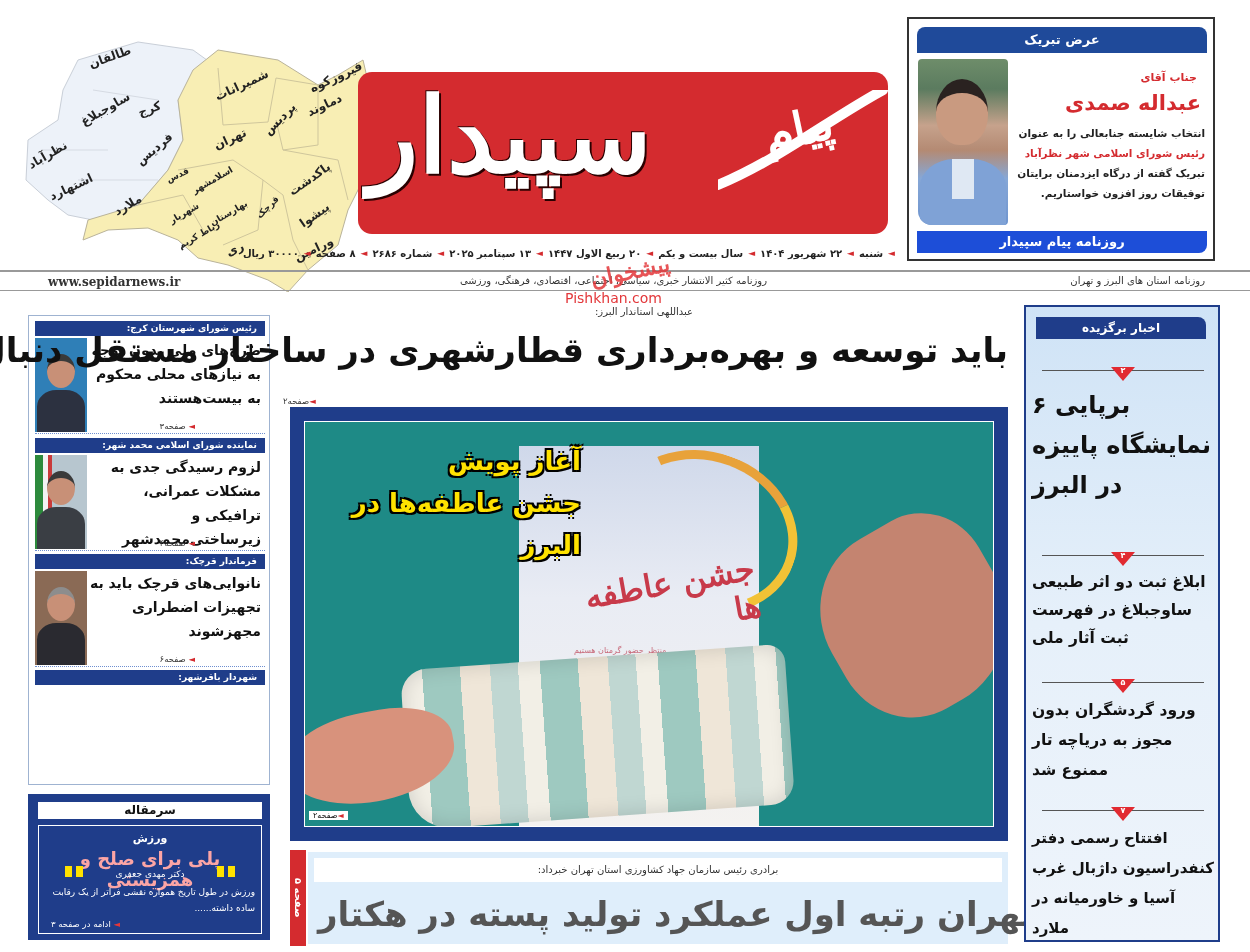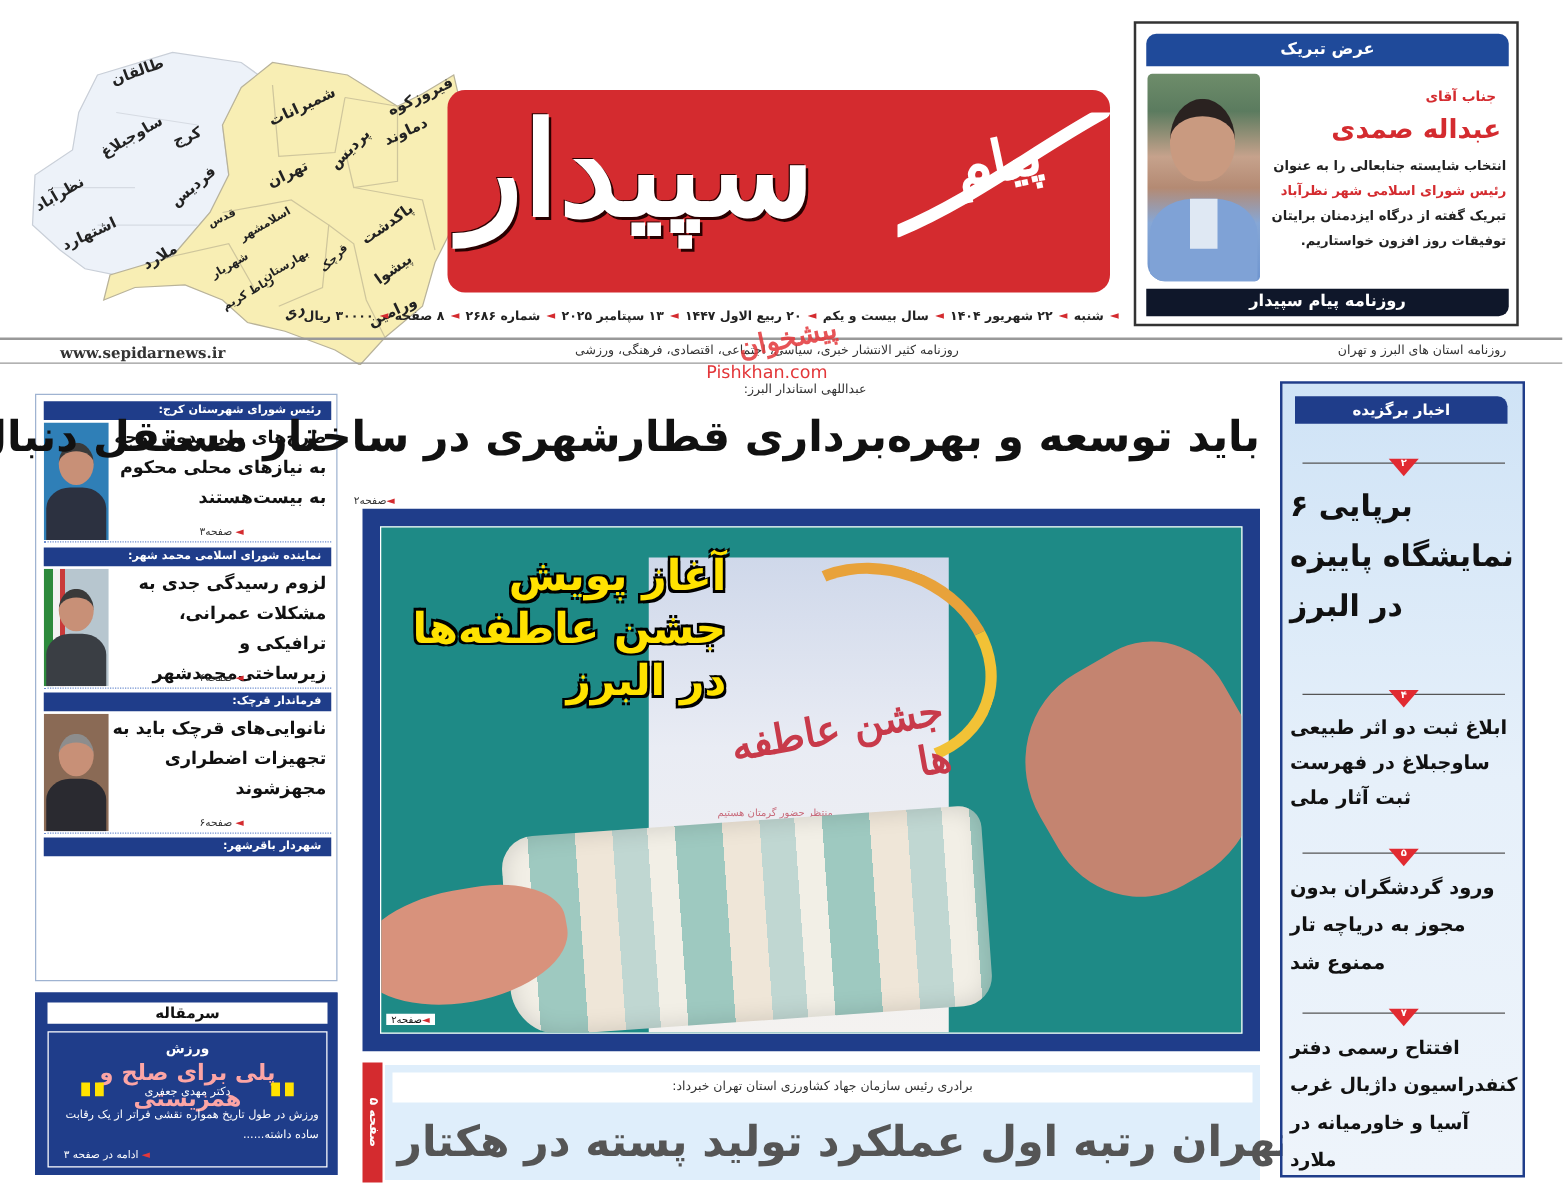--- a/index.html
+++ b/index.html
@@ -33,21 +33,21 @@
   .congrats { position: absolute; left: 907px; top: 17px; width: 308px; height: 244px; border: 2px solid #333; background: #fff; }
   .congrats-head { position: absolute; left: 8px; top: 8px; width: 290px; height: 26px; background: #1f4a9a; border-radius: 8px 8px 0 0; color: #fff; font-weight: bold; font-size: 13px; text-align: center; line-height: 26px; direction: rtl; }
   .congrats-photo { position: absolute; left: 9px; top: 40px; width: 90px; height: 166px; border-radius: 4px 4px 4px 14px; background: linear-gradient(180deg,#6e8d6a 0%,#5b7b5f 18%,#c6a28c 40%,#b48a73 55%,#86a7d6 72%,#6f95cf 100%); overflow: hidden; }
   .congrats-photo .head { position: absolute; left: 18px; top: 20px; width: 52px; height: 66px; border-radius: 50% 50% 45% 45%; background: #c99a80; border-top: 14px solid #2a2220; }
   .congrats-photo .body { position: absolute; left: 2px; top: 100px; width: 86px; height: 70px; border-radius: 40% 40% 0 0; background: #7fa2d6; }
   .congrats-photo .collar { position: absolute; left: 34px; top: 100px; width: 22px; height: 40px; background: #dfe8f3; }
   .honorific { position: absolute; right: 16px; top: 52px; color: #d42b2f; font-weight: bold; font-size: 11px; direction: rtl; }
   .person-name { position: absolute; right: 12px; top: 72px; color: #d42b2f; font-weight: bold; font-size: 21px; direction: rtl; }
   .congrats-text { position: absolute; right: 8px; top: 104px; width: 188px; font-size: 10.5px; line-height: 20px; font-weight: bold; color: #222; direction: rtl; text-align: right; }
   .congrats-text .hl { color: #d42b2f; }
-  .congrats-foot { position: absolute; left: 8px; top: 212px; width: 290px; height: 22px; background: #0f172a; border-radius: 0 0 8px 0; color: #fff; font-weight: bold; font-size: 13px; text-align: center; line-height: 22px; direction: rtl; }
+  .congrats-foot { position: absolute; left: 8px; top: 212px; width: 290px; height: 22px; background: #1d4ed8; border-radius: 0 0 8px 0; color: #fff; font-weight: bold; font-size: 13px; text-align: center; line-height: 22px; direction: rtl; }
 
   
   .left-col { position: absolute; left: 28px; top: 315px; width: 242px; height: 470px; border: 1px solid #9fb3d1; background: #fff; }
   .lstory { position: absolute; left: 6px; width: 230px; }
   .lstory-kicker { height: 15px; background: #1f3d8a; color: #fff; font-size: 9px; font-weight: bold; direction: rtl; text-align: right; padding-right: 8px; line-height: 15px; }
   .lstory-body { position: relative; height: 98px; border-bottom: 1px dotted #6f8fd0; }
   .lstory-photo { position: absolute; left: 0; top: 2px; width: 52px; height: 94px; overflow: hidden; }
   .lstory-photo .bg { position: absolute; inset: 0; }
   .lstory-photo .hd { position: absolute; left: 12px; top: 16px; width: 28px; height: 34px; border-radius: 50%; background: #c89077; border-top: 7px solid #3a3a3a; }
   .lstory-photo .sh { position: absolute; left: 2px; top: 52px; width: 48px; height: 42px; border-radius: 40% 40% 0 0; background: #2c3140; }
@@ -77,21 +77,21 @@
 
   .photo-frame { position: absolute; left: 290px; top: 407px; width: 718px; height: 434px; background: #1f3d8a; padding: 14px; }
   .photo { position: relative; width: 100%; height: 100%; background: #1e8a86; overflow: hidden; border: 1px solid #fff; }
   .poster { position: absolute; left: 214px; top: 24px; width: 240px; height: 380px; background: linear-gradient(180deg,#cfd8ea 0%,#e9ecf4 40%,#f4f2f0 100%); }
   .poster-arc { position: absolute; left: 90px; top: 6px; width: 190px; height: 160px; border-radius: 50%; border: 9px solid transparent; border-top-color: #e8a23a; border-right-color: #f2c236; transform: rotate(20deg); }
   .poster-title { position: absolute; left: 40px; top: 120px; color: #c83a4a; font-family: "DejaVu Serif", serif; font-size: 32px; font-weight: bold; direction: rtl; transform: rotate(-10deg); }
   .poster-sub { position: absolute; left: 55px; top: 200px; color: #c86a7a; font-size: 8px; direction: rtl; }
   .package { position: absolute; left: 100px; top: 235px; width: 385px; height: 160px; background: repeating-linear-gradient(90deg,#f2efe6 0 22px,#9ec9c0 22px 60px,#efe6d8 60px 90px,#c0d7d2 90px 118px); border-radius: 26px 18px 24px 40px; transform: rotate(-4deg); box-shadow: inset 0 0 20px rgba(0,0,0,0.15); }
   .hand-l { position: absolute; left: -20px; top: 290px; width: 170px; height: 90px; background: #d8927c; border-radius: 50% 40% 50% 50%; transform: rotate(-10deg); }
   .hand-r { position: absolute; left: 520px; top: 100px; width: 180px; height: 190px; background: #c48470; border-radius: 45% 35% 50% 40%; transform: rotate(-30deg); }
-  .photo-caption { position: absolute; left: 6px; top: 18px; width: 270px; text-align: right; direction: rtl; color: #ffe200; font-weight: bold; font-size: 34px; line-height: 42px; text-shadow: 2px 2px 0 #000, -2px -2px 0 #000, 2px -2px 0 #000, -2px 2px 0 #000; }
+  .photo-caption { position: absolute; left: 6px; top: 18px; width: 270px; text-align: right; direction: rtl; color: #ffe200; font-weight: bold; font-size: 26px; line-height: 42px; text-shadow: 2px 2px 0 #000, -2px -2px 0 #000, 2px -2px 0 #000, -2px 2px 0 #000; }
   .photo-page { position: absolute; left: 4px; bottom: 6px; background: #fff; font-size: 8px; padding: 0 4px; direction: rtl; }
   .photo-page .tri { color: #d42b2f; }
 
   .sub-story { position: absolute; left: 290px; top: 850px; width: 718px; height: 96px; }
   .sub-tab { position: absolute; left: 0; top: 0; width: 16px; height: 96px; background: #d42b2f; color: #fff; font-size: 10px; font-weight: bold; writing-mode: vertical-rl; text-align: center; line-height: 16px; direction: rtl; }
   .sub-inner { position: absolute; left: 18px; top: 2px; width: 700px; height: 92px; background: #dfeefb; }
   .sub-kicker { position: absolute; left: 6px; top: 6px; width: 688px; height: 24px; background: #fff; font-size: 10px; color: #333; text-align: center; line-height: 24px; direction: rtl; }
   .sub-headline { position: absolute; left: 0; top: 42px; width: 736px; font-size: 34px; font-weight: bold; color: #555; text-align: center; direction: rtl; }
 
   

